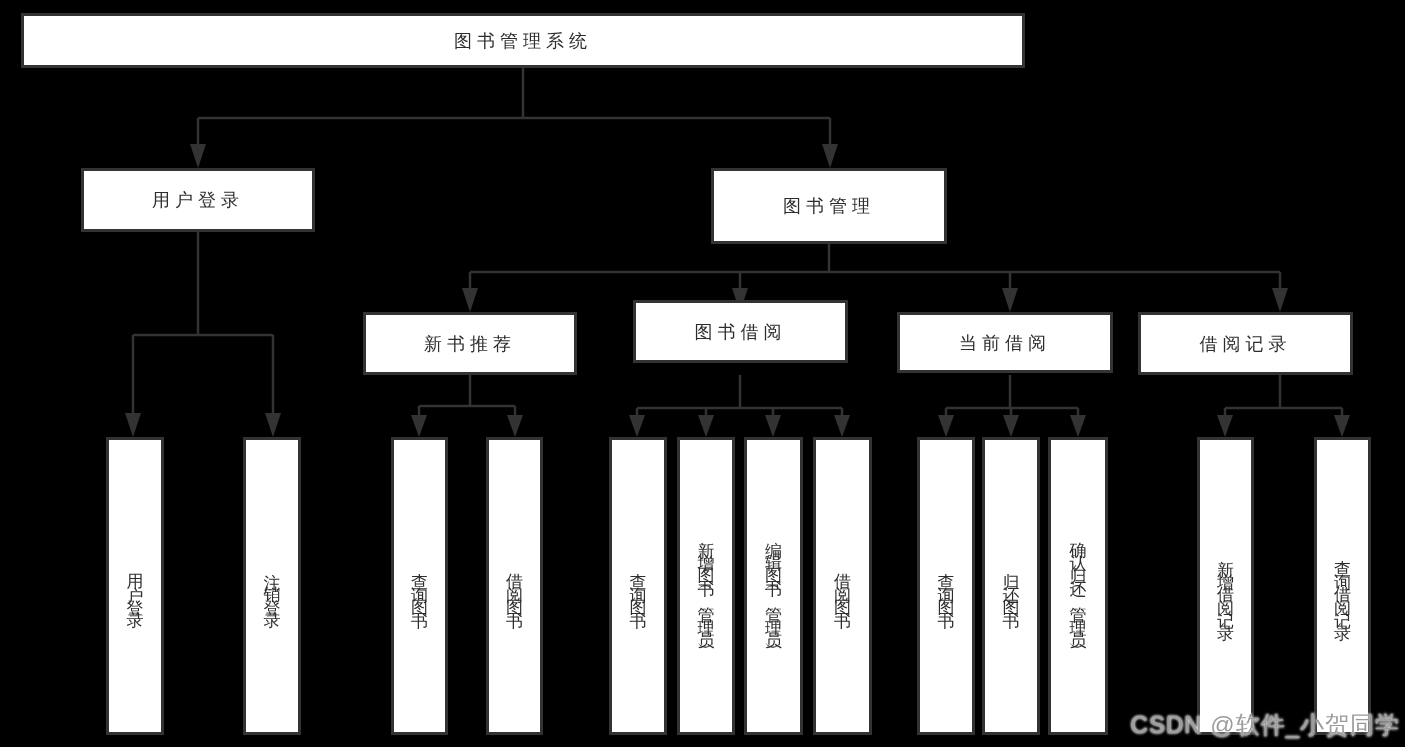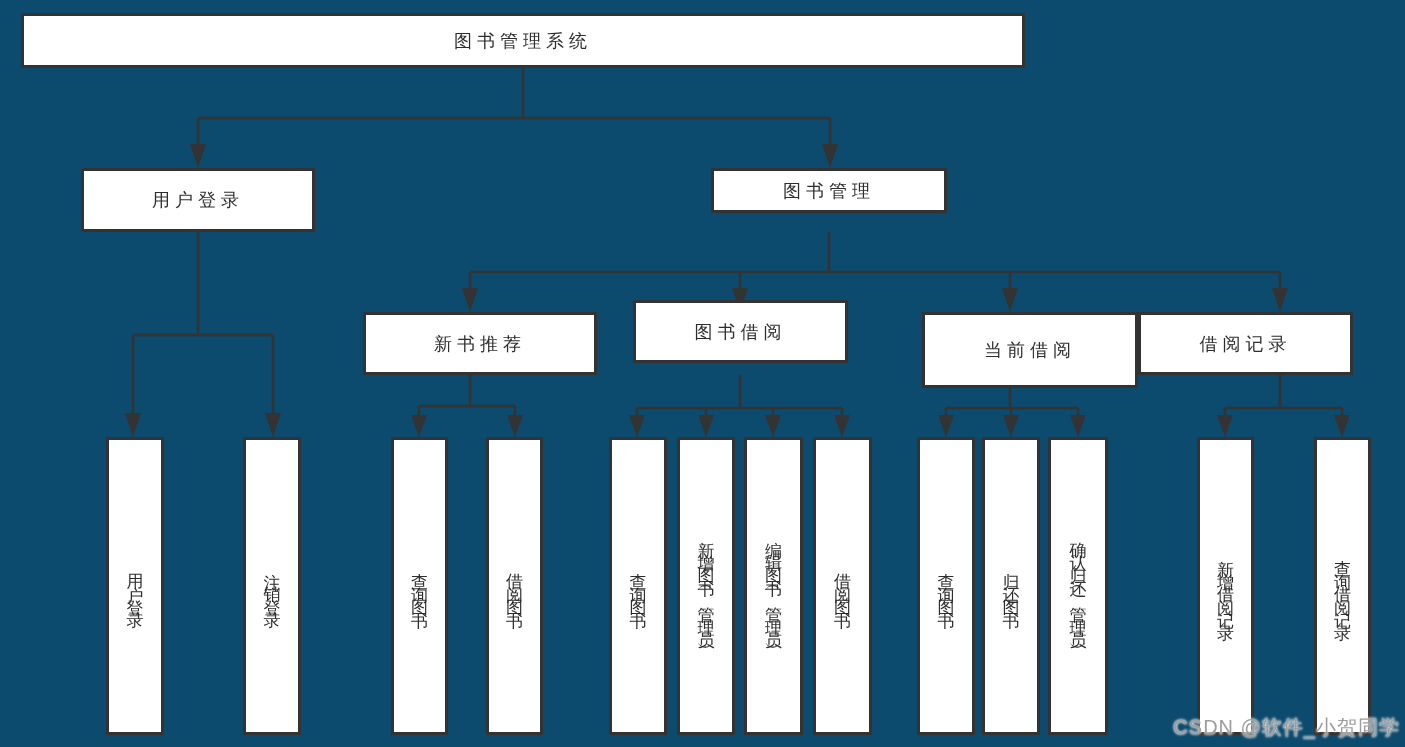--- a/index.html
+++ b/index.html
@@ -1,37 +1,37 @@
 <!DOCTYPE html>
 <html><head>
 <meta charset="utf-8">
 <style>
   html,body{margin:0;padding:0;background:#fff;}
   .canvas{
-    position:relative;width:1405px;height:747px;background:#0c4a6e;overflow:hidden;
+    position:relative;width:1405px;height:747px;background:#000000;overflow:hidden;
     font-family:"Liberation Sans",sans-serif;
     --line:#333333;--text:#2d2d2d;--box-bg:#ffffff;--wm:#9c9c9c;
   }
   .connector{position:absolute;left:0;top:0;z-index:1;}
   .connector path{stroke:var(--line);stroke-width:2.5;fill:none;}
   .connector polygon{fill:var(--line);stroke:none;}
   .box{
     position:absolute;z-index:2;background:var(--box-bg);
     border:3px solid var(--line);box-sizing:border-box;
     display:flex;align-items:center;justify-content:center;
     color:var(--text);
   }
   .hbox{font-size:18px;letter-spacing:5px;white-space:nowrap;}
   .vbox{
     writing-mode:vertical-rl;text-orientation:mixed;
     font-size:17px;letter-spacing:13px;line-height:1;
   }
   .watermark{
     position:absolute;right:5px;bottom:6px;z-index:3;
-    font-size:20px;letter-spacing:1px;color:var(--wm);
+    font-size:24px;letter-spacing:1px;color:var(--wm);
     text-shadow:0 0 3px #fff,0 0 3px #fff;white-space:nowrap;
   }
 </style>
 </head>
 <body>
 
 <div class="canvas" style="--line: #333333; --text: #2d2d2d; --box-bg: #ffffff; --wm: #9c9c9c;">
 
   <svg class="connector" width="1405" height="747" viewBox="0 0 1405 747">
 
@@ -65,25 +65,25 @@
     <polygon points="1070,415 1086,415 1078,437"></polygon>
 
     <path d="M1280 375 L1280 408 M1225 408 L1342 408 M1225 408 L1225 417 M1342 408 L1342 417"></path>
     <polygon points="1217,415 1233,415 1225,437"></polygon>
     <polygon points="1334,415 1350,415 1342,437"></polygon>
   </svg>
 
   <div class="box hbox" style="left:21px;top:13px;width:1004px;height:55px">图书管理系统</div>
 
   <div class="box hbox" style="left:81px;top:168px;width:234px;height:64px">用户登录</div>
-  <div class="box hbox" style="left:711px;top:168px;width:236px;height:45px">图书管理</div>
+  <div class="box hbox" style="left:711px;top:168px;width:236px;height:76px">图书管理</div>
 
-  <div class="box hbox" style="left:363px;top:312px;width:234px;height:63px">新书推荐</div>
+  <div class="box hbox" style="left:363px;top:312px;width:214px;height:63px">新书推荐</div>
   <div class="box hbox" style="left:633px;top:300px;width:215px;height:63px">图书借阅</div>
-  <div class="box hbox" style="left:922px;top:312px;width:216px;height:76px">当前借阅</div>
+  <div class="box hbox" style="left:897px;top:312px;width:216px;height:61px">当前借阅</div>
   <div class="box hbox" style="left:1138px;top:312px;width:215px;height:63px">借阅记录</div>
 
   <div class="box vbox" style="left:106px;top:437px;width:58px;height:298px">用户登录</div>
   <div class="box vbox" style="left:243px;top:437px;width:58px;height:298px">注销登录</div>
 
   <div class="box vbox" style="left:391px;top:437px;width:57px;height:298px">查询图书</div>
   <div class="box vbox" style="left:486px;top:437px;width:57px;height:298px">借阅图书</div>
 
   <div class="box vbox" style="left:609px;top:437px;width:58px;height:298px">查询图书</div>
   <div class="box vbox" style="left:677px;top:437px;width:58px;height:298px">新增图书（管理员）</div>

